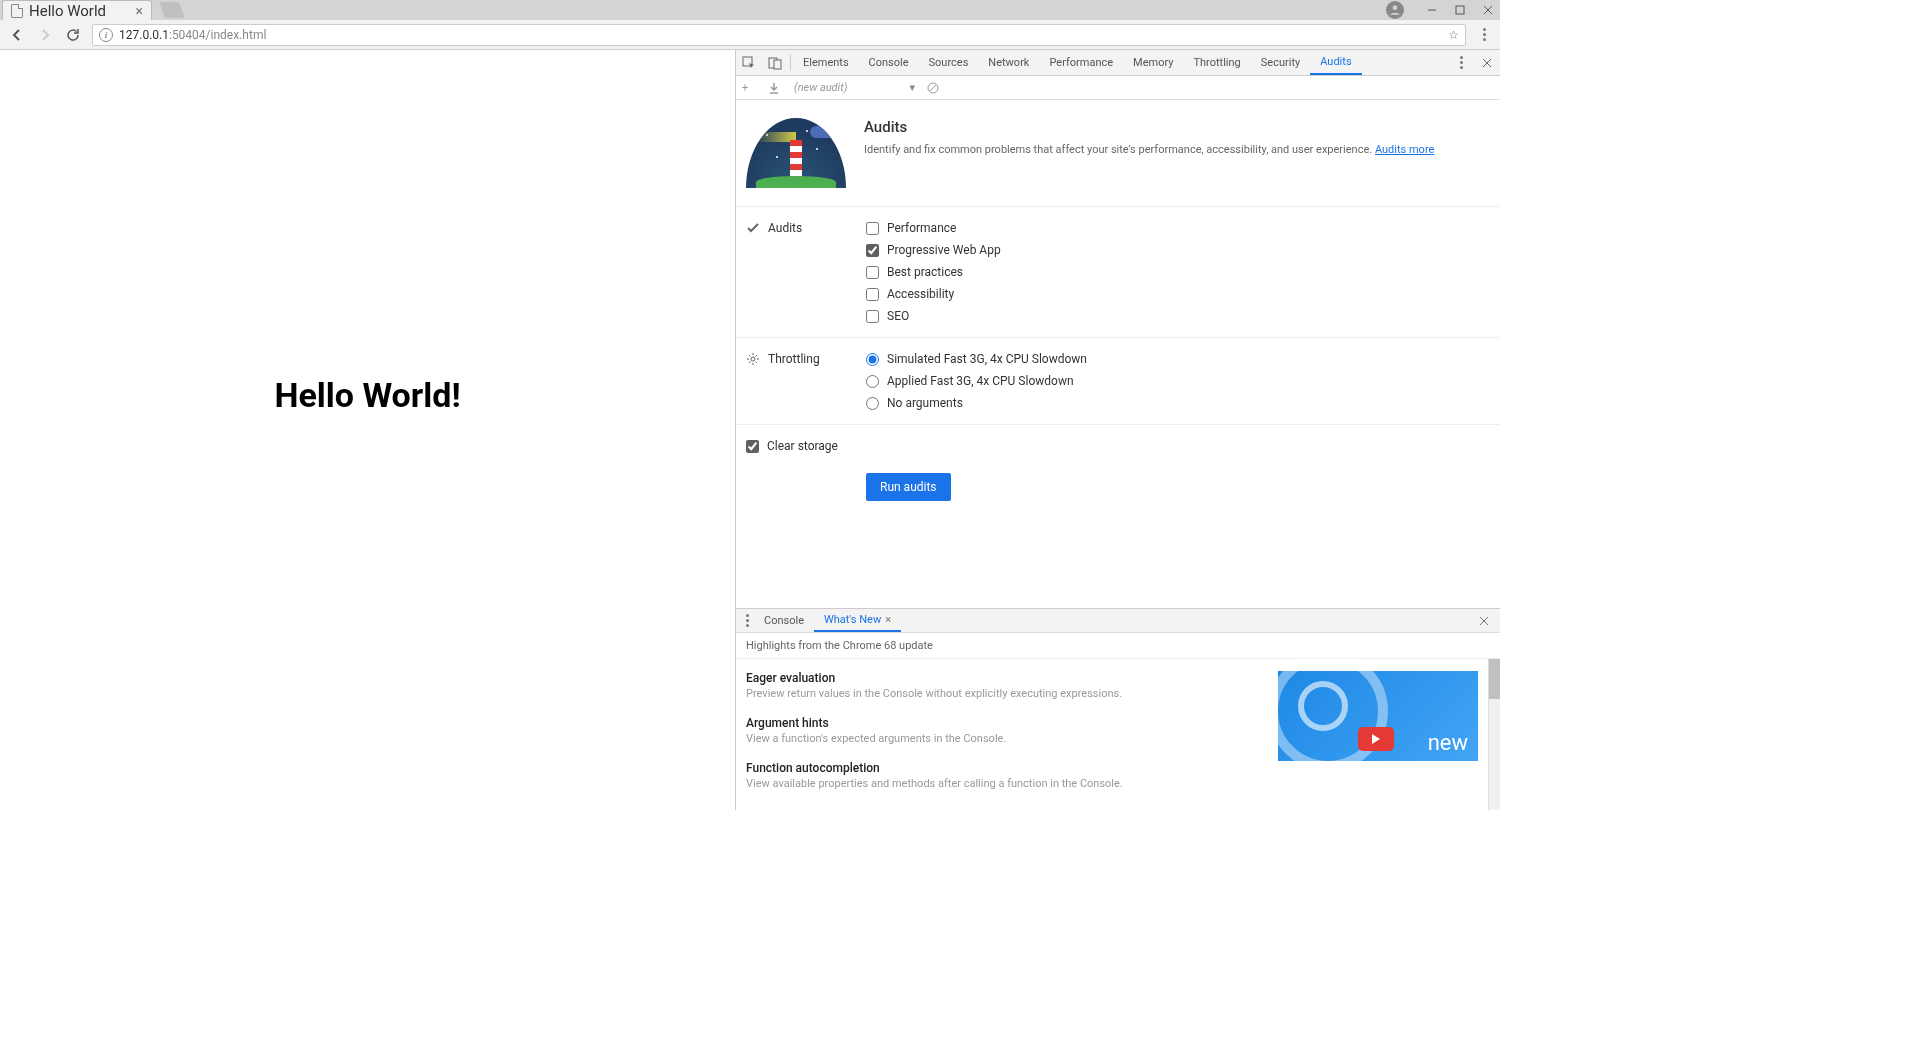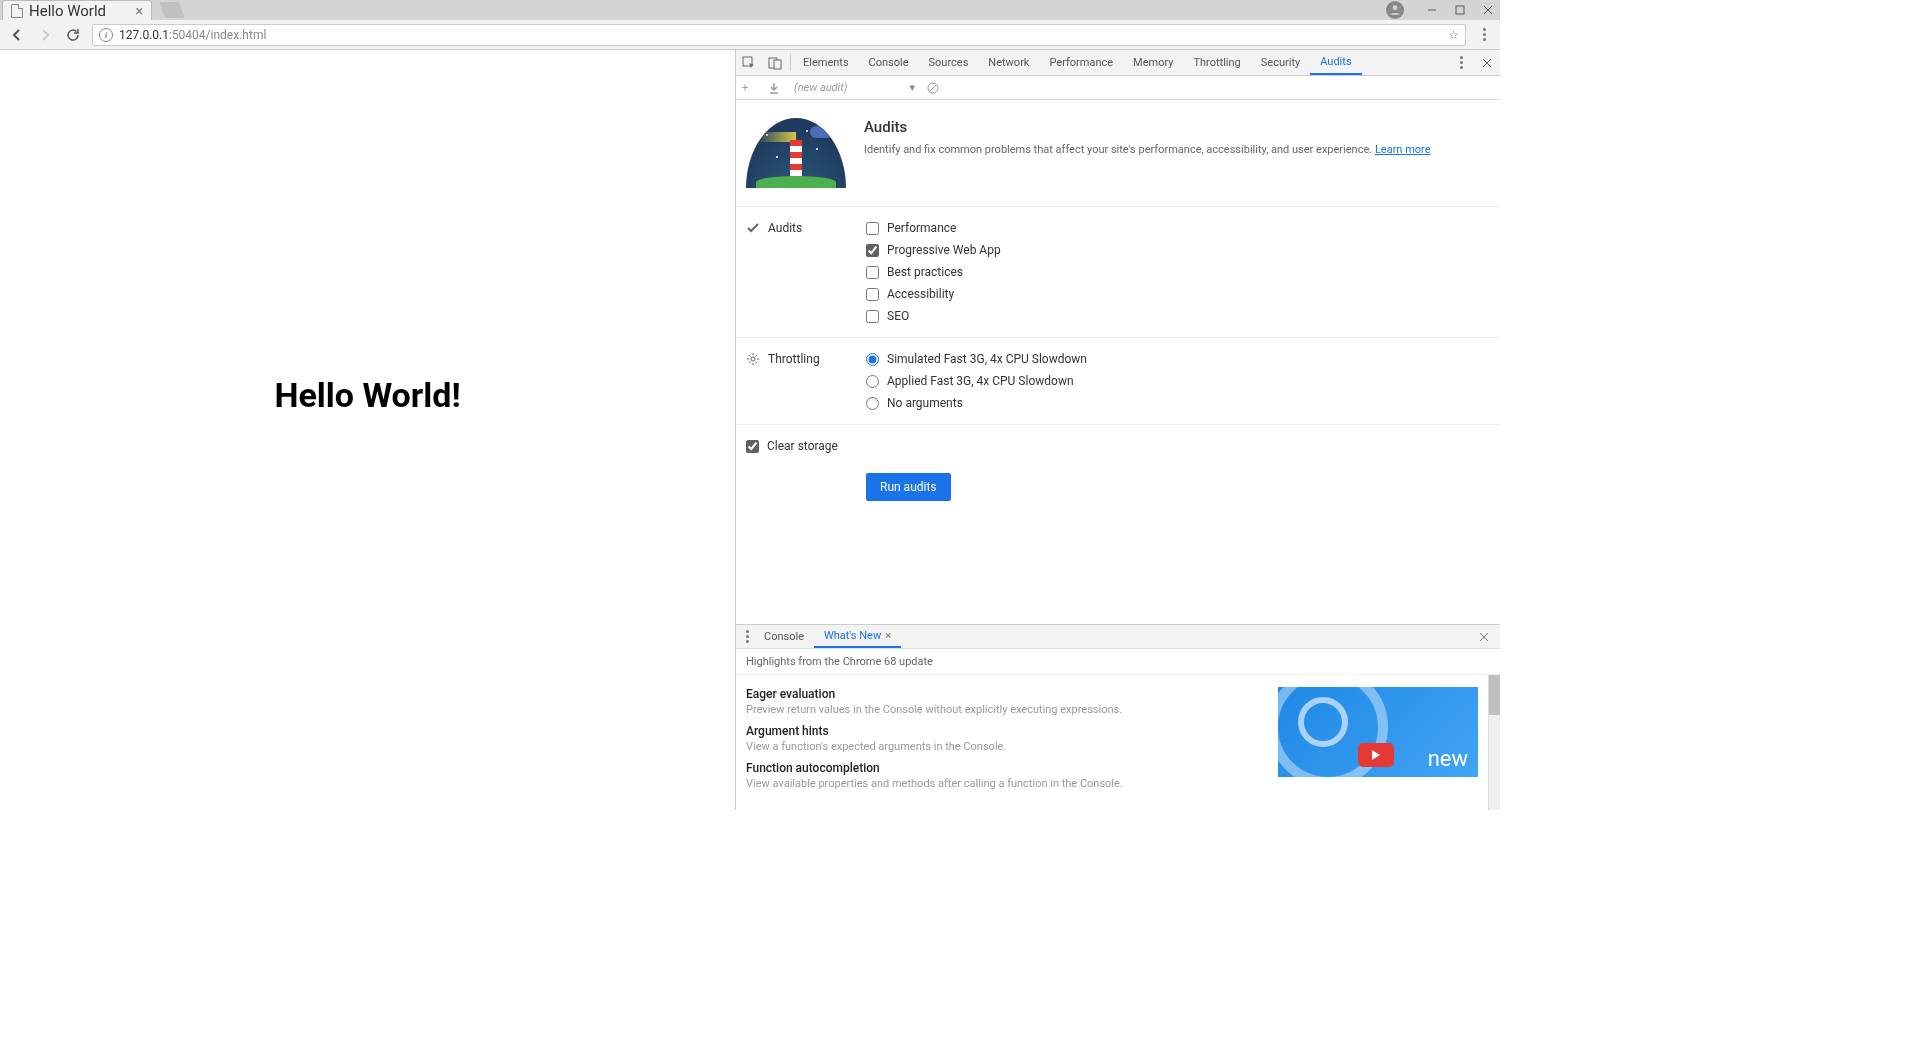--- a/index.html
+++ b/index.html
@@ -82,21 +82,21 @@
 .drawer-tabs { height: 24px; background:#f3f3f3; border-bottom: 1px solid #ddd; display:flex; align-items:stretch; padding: 0 4px;}
 .drawer-tabs .menu-dots { width: 14px; align-self:center;}
 .drawer-tabs .dr-tab { padding: 0 10px; font-size:11px; color:#555; display:flex; align-items:center; gap:4px; cursor:pointer;}
 .drawer-tabs .dr-tab.active { color:#1a73e8; border-bottom: 2px solid #1a73e8;}
 .drawer-tabs .dr-close-x { font-size: 11px; color:#777; cursor:pointer;}
 .drawer-tabs .spacer { flex:1; }
 .drawer-tabs .drawer-close { width: 24px; display:flex; align-items:center; justify-content:center; color:#777; cursor:pointer;}
 
 .drawer-subtitle { padding: 6px 10px; font-size: 11px; color:#666; border-bottom:1px solid #eee;}
 .drawer-body { display:flex; padding: 12px 10px; gap: 20px; }
-.drawer-list { flex:1; display:flex; flex-direction:column; gap: 0;}
+.drawer-list { flex:1; display:flex; flex-direction:column; gap: 8px;}
 .hl-item .hl-title { font-size: 12px; color:#222; font-weight:500; margin-bottom:2px;}
 .hl-item .hl-desc { font-size: 11px; color:#999; margin-bottom: 8px;}
 .promo { width: 200px; height: 90px; background: linear-gradient(135deg, #1e88e5, #42a5f5); position:relative; display:flex; align-items:flex-end; justify-content:flex-end; padding: 6px 10px; color:#fff; font-size: 22px;}
 .promo .circle1 { position:absolute; top:-20px; left:-10px; width:120px; height:120px; border:10px solid rgba(255,255,255,0.4); border-radius:50%;}
 .promo .circle2 { position:absolute; top:10px; left:20px; width:50px; height:50px; border:6px solid rgba(255,255,255,0.6); border-radius:50%;}
 .promo .play { position:absolute; bottom:10px; left:80px; width:36px; height:24px; background:#e53935; border-radius:5px; display:flex; align-items:center; justify-content:center;}
 .promo .play::after { content:""; border-left:8px solid #fff; border-top:5px solid transparent; border-bottom:5px solid transparent;}
 .drawer-scroll { width: 12px; background: #f0f0f0; border-left:1px solid #ddd;}
 .drawer-scroll .thumb { width:100%; height: 40px; background:#c0c0c0;}
 
@@ -241,21 +241,21 @@
             <div class="lh-light"></div>
             <div class="lh-cloud"></div>
             <div class="lh-tower"></div>
             <div class="lh-ground"></div>
           </div>
         </div>
         <div class="intro-text">
           <h2>Audits</h2>
           <p>
             <span>Identify and fix common problems that affect your site's performance, accessibility, and user experience.</span>
-            <a>Learn more</a>
+            <a>Audits more</a>
           </p>
         </div>
       </div>
 
 
       <div class="section">
         <div class="sec-label">
           <span class="sec-icon">
             <svg width="14" height="14" viewBox="0 0 14 14">
                 <path d="M2 7l3 3 7-7" fill="none" stroke="#666" stroke-width="2"></path>

